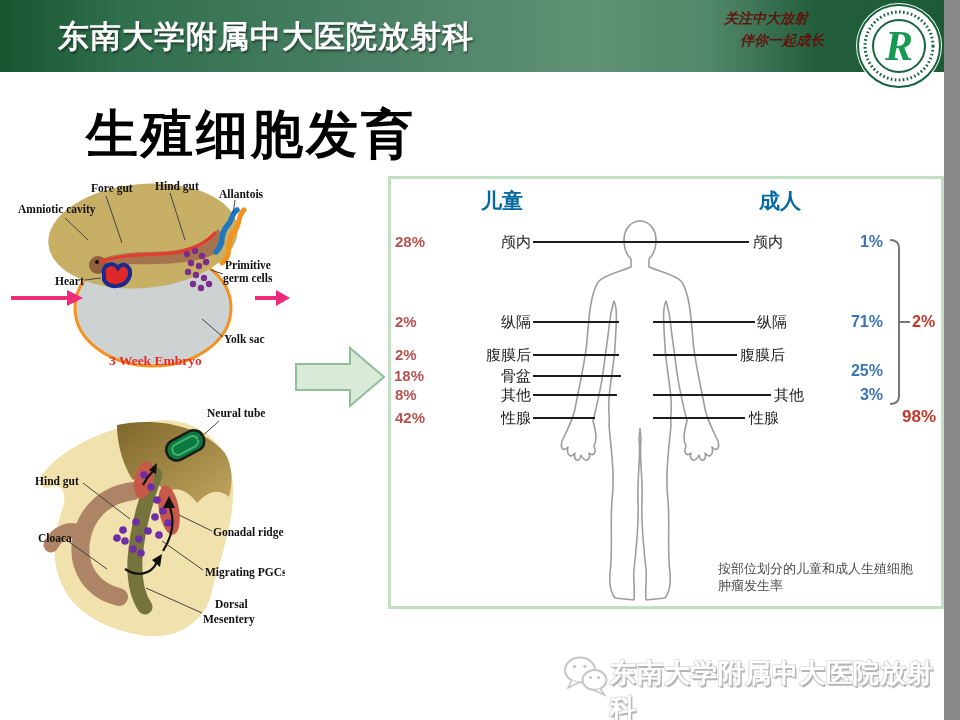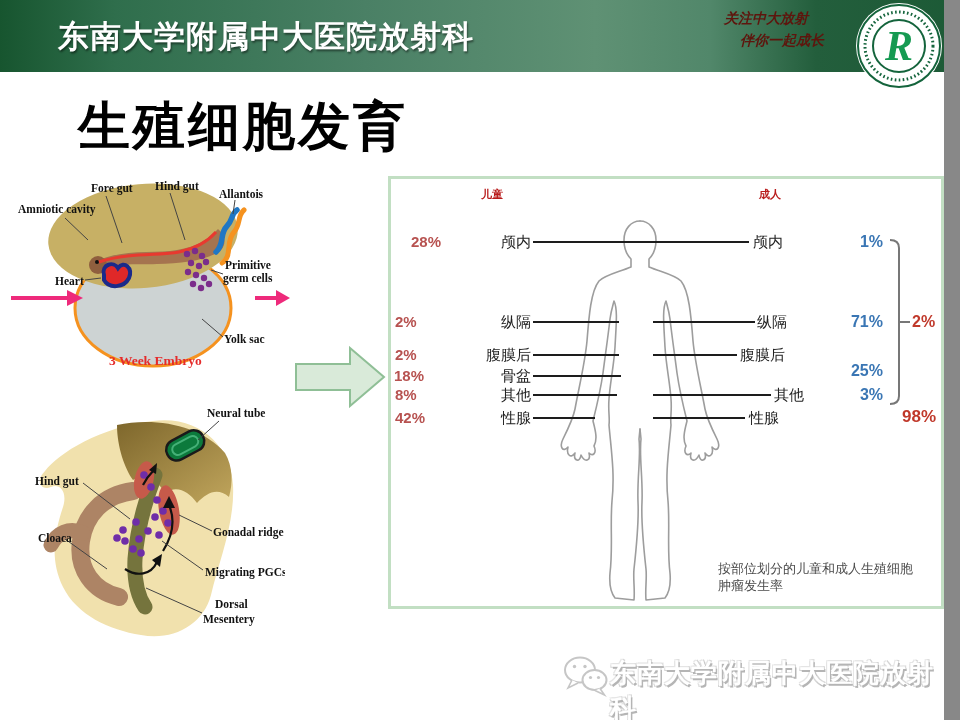--- a/index.html
+++ b/index.html
@@ -8,26 +8,26 @@
   .abs{position:absolute;}
   
   .header{position:absolute;left:0;top:0;width:960px;height:72px;
           background:linear-gradient(90deg,#17552f 0%,#2f6e4c 12%,#4a8065 38%,#5f9174 62%,#51876a 74%,#235e3c 85%,#1c5a36 100%);}
   .header-title{position:absolute;left:58px;top:16px;font-family:"Liberation Serif",serif;
           font-size:31px;font-weight:700;color:#ffffff;letter-spacing:1px;text-shadow:1px 2px 2px rgba(0,0,0,.45);}
   .slogan{position:absolute;left:724px;top:8px;width:140px;color:#5e150d;
           font-family:"Liberation Serif",serif;font-style:italic;font-weight:700;font-size:14px;line-height:22px;}
   .slogan .l2{display:block;padding-left:16px;}
   
-  .slide-title{position:absolute;left:70px;top:84px;margin:8px;font-size:52px;font-weight:800;
+  .slide-title{position:absolute;left:70px;top:84px;margin:16px;font-size:52px;font-weight:800;
           color:#000;letter-spacing:3px;}
   
   .panel{position:absolute;left:388px;top:176px;width:556px;height:433px;background:#fff;
          border:3px solid #c2dfc3;box-sizing:border-box;}
-  .hdr{position:absolute;font-size:11px;font-weight:700;color:#b91c1c;}
+  .hdr{position:absolute;font-size:21px;font-weight:700;color:#0369a1;}
   .pct-red{position:absolute;height:22px;line-height:22px;font-weight:700;font-size:15px;color:#b75250;}
   .pct-blue{position:absolute;height:22px;line-height:22px;font-weight:700;font-size:16px;color:#3a76b4;text-align:right;}
   .pct-red2{position:absolute;height:22px;line-height:22px;font-weight:700;font-size:16px;color:#c0392b;}
   .site{position:absolute;height:22px;line-height:22px;font-size:15px;color:#222;}
   .site.l{text-align:right;}
   .ln{position:absolute;height:2px;background:#1d1d1d;}
   .caption{position:absolute;left:327px;top:381px;width:230px;font-size:13px;color:#4a4a4a;line-height:17px;}
   
   .footer-text{position:absolute;left:610px;top:656px;font-size:26px;font-weight:700;letter-spacing:1px;
          color:#ffffff;text-shadow:1.5px 1.5px 0 #b5b5b5,-1px -1px 0 #e6e6e6,1px -1px 0 #d5d5d5,-1px 1px 0 #d5d5d5;}
@@ -197,21 +197,21 @@
     <div class="hdr" style="left:90px;top:8px;">儿童</div>
     <div class="hdr" style="left:368px;top:8px;">成人</div>
 
     <svg class="abs" style="left:148px;top:38px;" width="202" height="392" viewBox="0 0 202 392">
       <g fill="none" stroke="#9d9d9d" stroke-width="1.6" stroke-linejoin="round" stroke-linecap="round">
         <path id="bodyhalf" d="M101,4 C110,4 117,12 117,23 C117,31 114,38 110,42 L110,50 C122,55 136,58 142,64 C150,74 152,98 154,124 C156,146 162,170 166,192 C168,202 174,214 178,222 C182,230 178,236 173,230 C175,238 170,242 166,236 C168,244 161,246 160,238 C156,246 150,244 152,236 C148,240 144,236 147,229 C143,222 146,212 148,204 C144,188 140,170 138,156 C136,140 133,120 131,102 C130,94 128,88 127,84 C123,92 125,110 126,130 C127,148 131,166 132,182 C133,196 131,200 132,208 C130,232 126,256 129,284 C131,308 128,332 131,356 C132,368 130,376 126,381 L107,383 C106,372 108,362 107,352 C104,325 102,305 103,285 C104,262 100,238 102,222 L101,212"></path>
         <use href="#bodyhalf" transform="matrix(-1,0,0,1,202,0)"></use>
       </g>
     </svg>
 
-    <div class="pct-red" style="left:4px;top:52px;width:46px;text-align:right;">28%</div>
+    <div class="pct-red" style="left:4px;top:52px;width:46px;">28%</div>
     <div class="site l" style="left:50px;top:52px;width:90px;">颅内</div>
     <div class="ln" style="left:142px;top:62px;width:216px;"></div>
     <div class="site" style="left:362px;top:52px;">颅内</div>
     <div class="pct-blue" style="left:446px;top:52px;width:46px;">1%</div>
 
     <div class="pct-red" style="left:4px;top:132px;width:46px;">2%</div>
     <div class="site l" style="left:50px;top:132px;width:90px;">纵隔</div>
     <div class="ln" style="left:142px;top:142px;width:86px;"></div>
     <div class="ln" style="left:262px;top:142px;width:102px;"></div>
     <div class="site" style="left:366px;top:132px;">纵隔</div>

